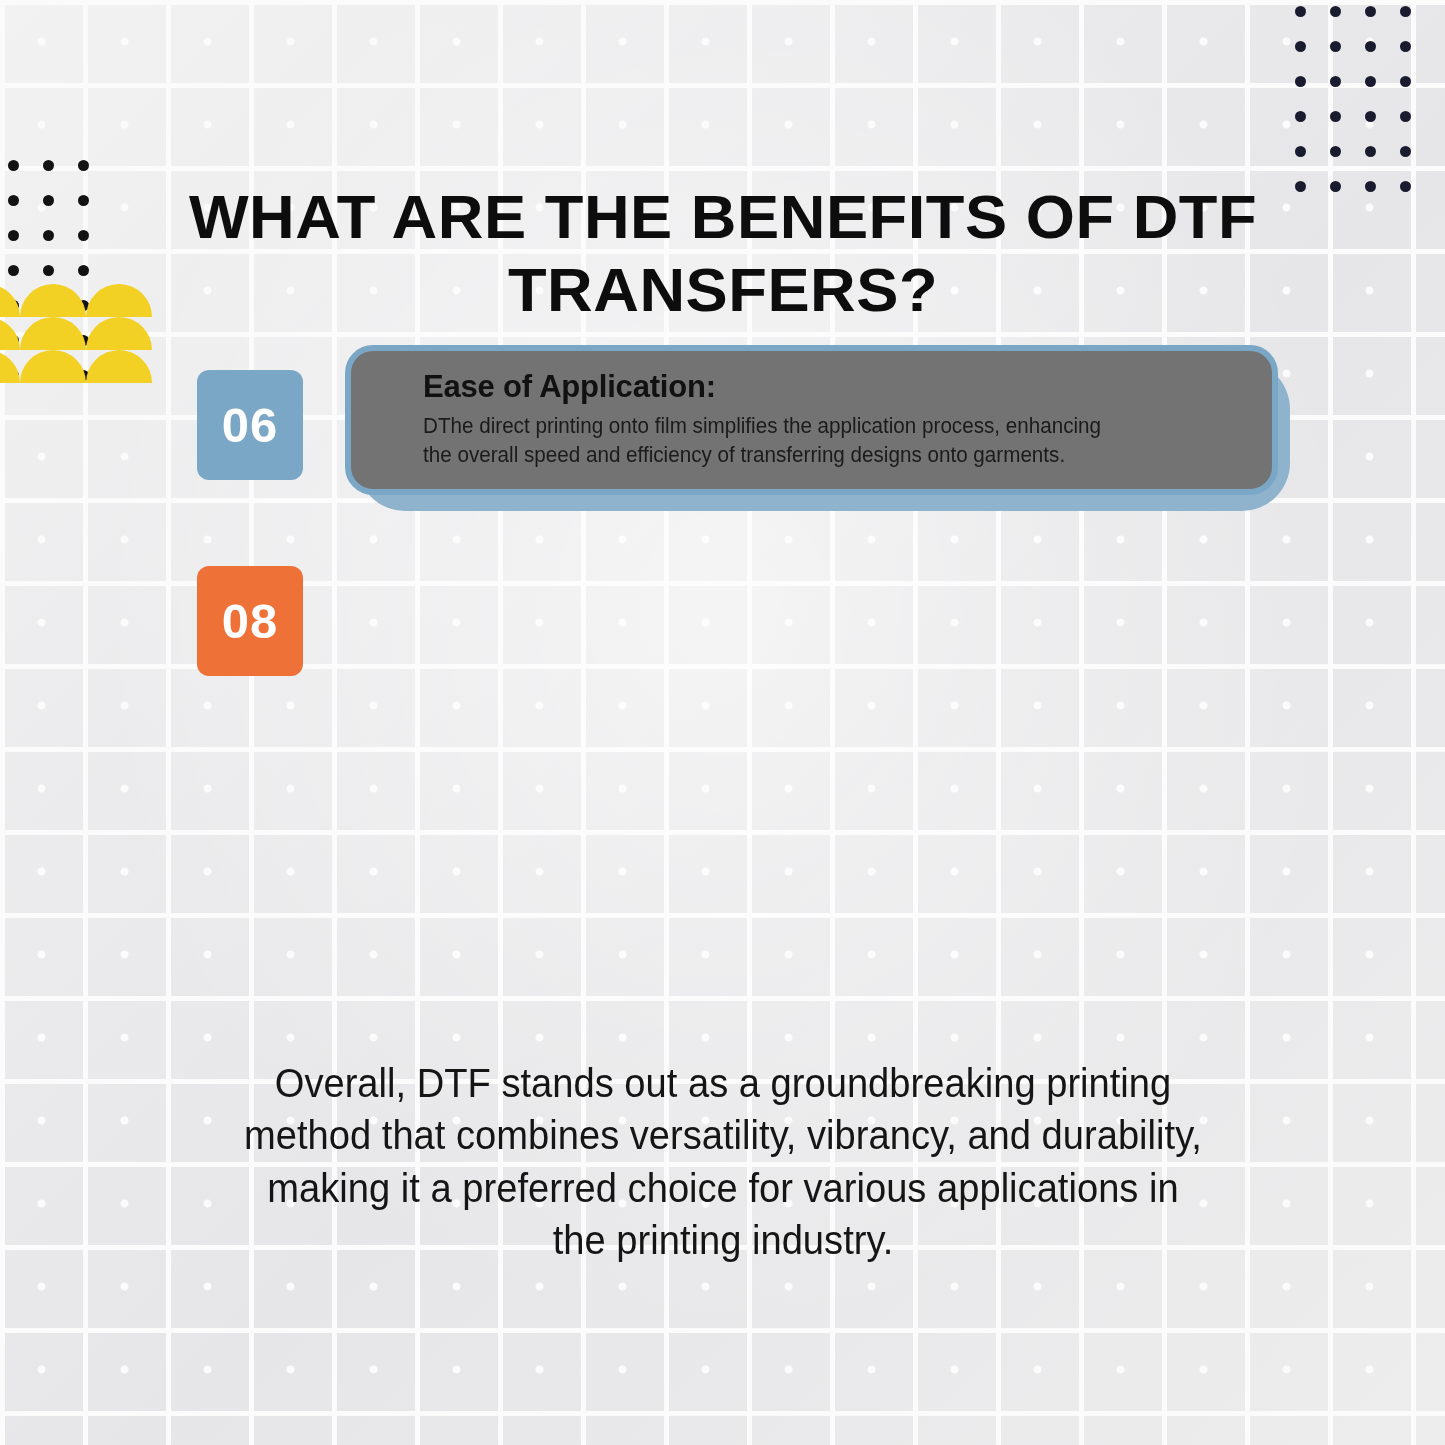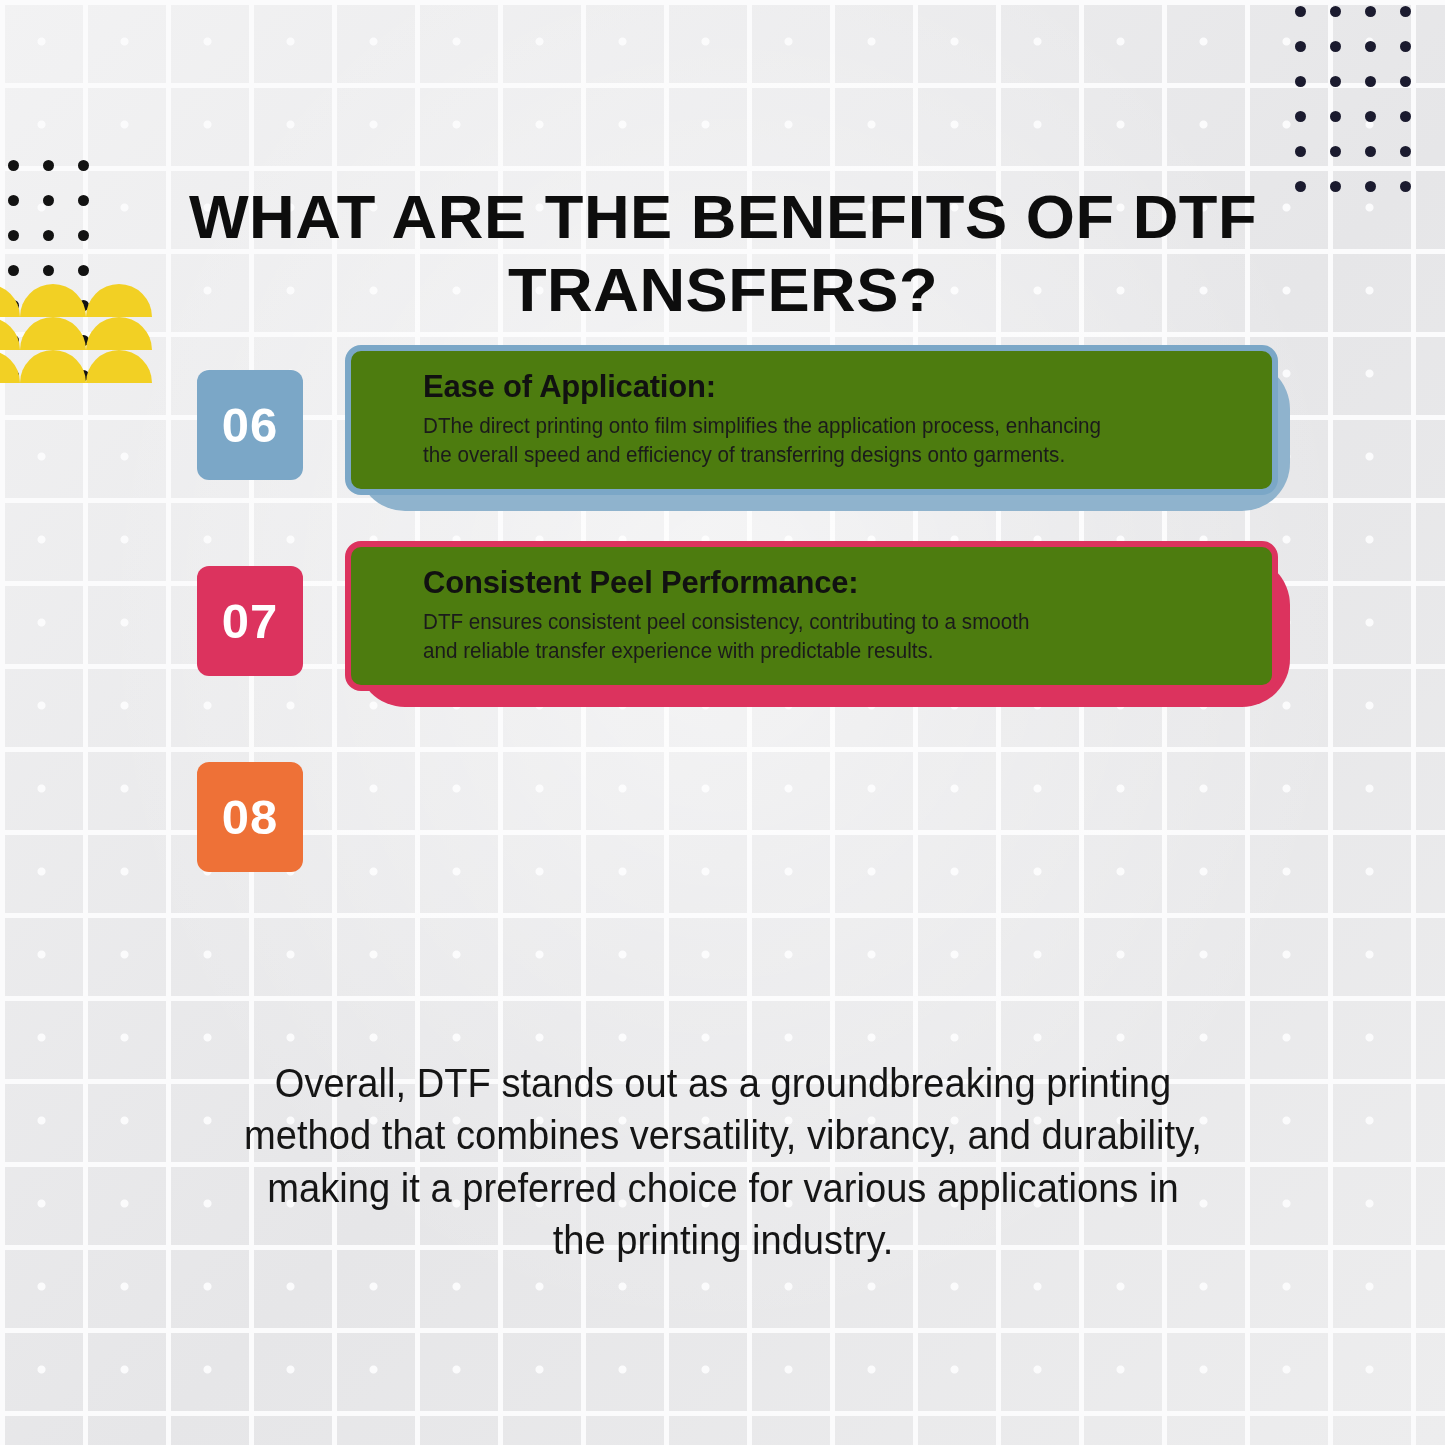--- a/index.html
+++ b/index.html
@@ -156,22 +156,22 @@
     position: absolute;
     left: 12px;
     top: 16px;
     right: -12px;
     bottom: -16px;
     border-radius: 48px;
   }
   .bubble {
     position: absolute;
     left: 0; top: 0; right: 0; bottom: 0;
-    background: #4d7c0f;
-    border-radius: 16px;
+    background: #737373;
+    border-radius: 28px;
     border-style: solid;
     border-width: 6px;
     box-sizing: border-box;
     padding: 18px 34px 16px 72px;
     z-index: 2;
   }
   .card-title {
     font-family: "Liberation Sans", sans-serif;
     font-weight: 700;
     font-size: 31px;
@@ -287,31 +287,20 @@
         <div class="bubble-wrap">
           <div class="bubble-shadow" style="background: rgb(143, 179, 205);"></div>
           <div class="bubble" style="border-color: rgb(123, 167, 199);">
             <div class="card-title">Ease of Application:</div>
             <div class="card-body">DThe direct printing onto film simplifies the application process, enhancing
 the overall speed and efficiency of transferring designs onto garments.</div>
           </div>
         </div>
       </div>
       <div class="card-row">
-        <div class="badge" style="background: rgb(220, 51, 94);">07</div>
-        <div class="bubble-wrap">
-          <div class="bubble-shadow" style="background: rgb(220, 51, 94);"></div>
-          <div class="bubble" style="border-color: rgb(220, 51, 94);">
-            <div class="card-title">Consistent Peel Performance:</div>
-            <div class="card-body">DTF ensures consistent peel consistency, contributing to a smooth
-and reliable transfer experience with predictable results.</div>
-          </div>
-        </div>
-      </div>
-      <div class="card-row">
         <div class="badge" style="background: rgb(238, 113, 55);">08</div>
       </div>
     </div>
 
   <p class="footer">Overall, DTF stands out as a groundbreaking printing
 method that combines versatility, vibrancy, and durability,
 making it a preferred choice for various applications in
 the printing industry.</p>
 
 </div>

